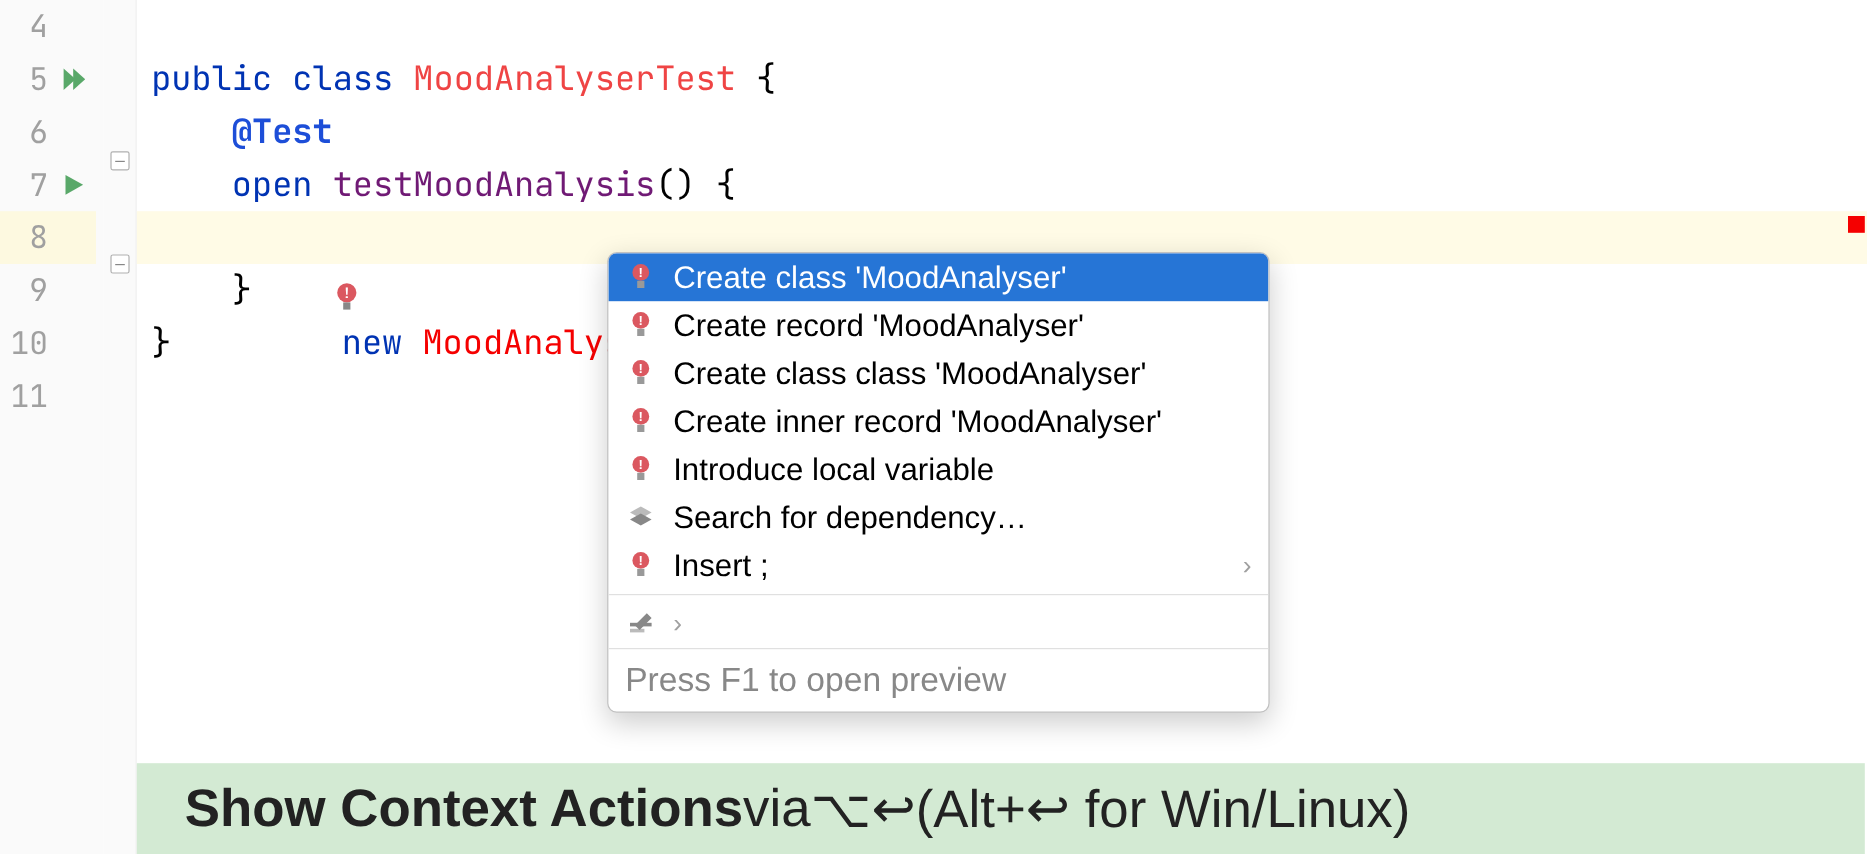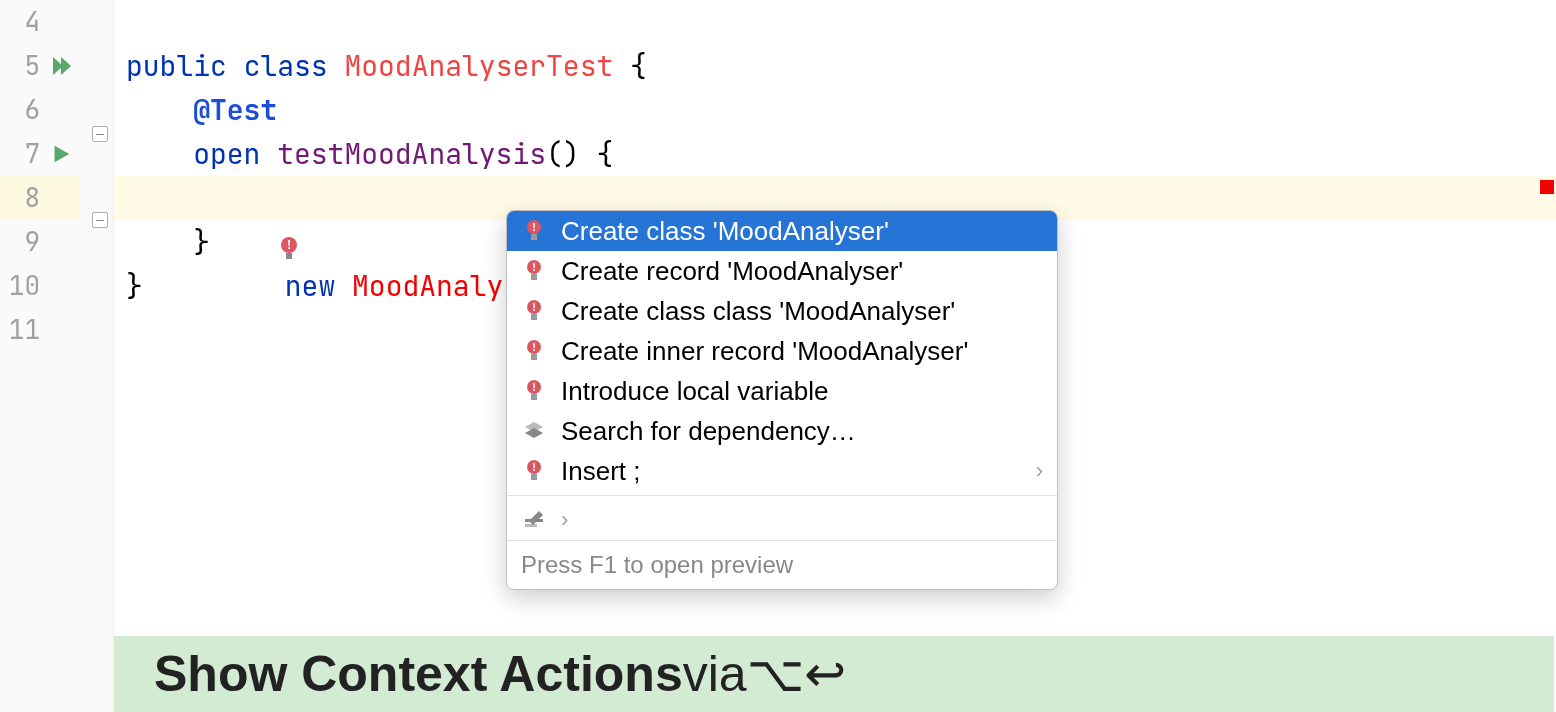--- a/index.html
+++ b/index.html
@@ -127,34 +127,34 @@
     font-size: 22px;
   }
   .popup-sep {
     height: 1px;
     background: #e0e0e0;
     margin: 4px 0;
   }
   .popup-footer {
     padding: 10px 14px;
     color: #888;
-    font-size: 24px;
+    font-size: 28px;
     border-top: 1px solid #e0e0e0;
   }
   .hint-banner {
     position: absolute;
     left: 114px;
     top: 636px;
     width: 1440px;
     height: 76px;
     background: #d3ead3;
     display: flex;
     align-items: center;
     padding: 14px 40px;
-    font-size: 50px;
+    font-size: 44px;
     color: #222;
   }
   .hint-banner .bold { font-weight: 700; }
   .fold-handle {
     position: absolute;
     left: 6px;
     width: 16px;
     height: 16px;
     border: 1px solid #b0b0b0;
     background: #fff;
@@ -309,13 +309,14 @@
     </span>
     <span class="chev">›</span>
   </div>
   <div class="popup-footer">Press F1 to open preview</div>
 </div>
 
 <div class="hint-banner">
   <span class="bold">Show Context Actions</span>
   <span> via </span>
   <span style="font-family:-apple-system;">⌥↩</span>
+  <span> (Alt+↩ for Win/Linux)</span>
 </div>
 
 </body></html>

